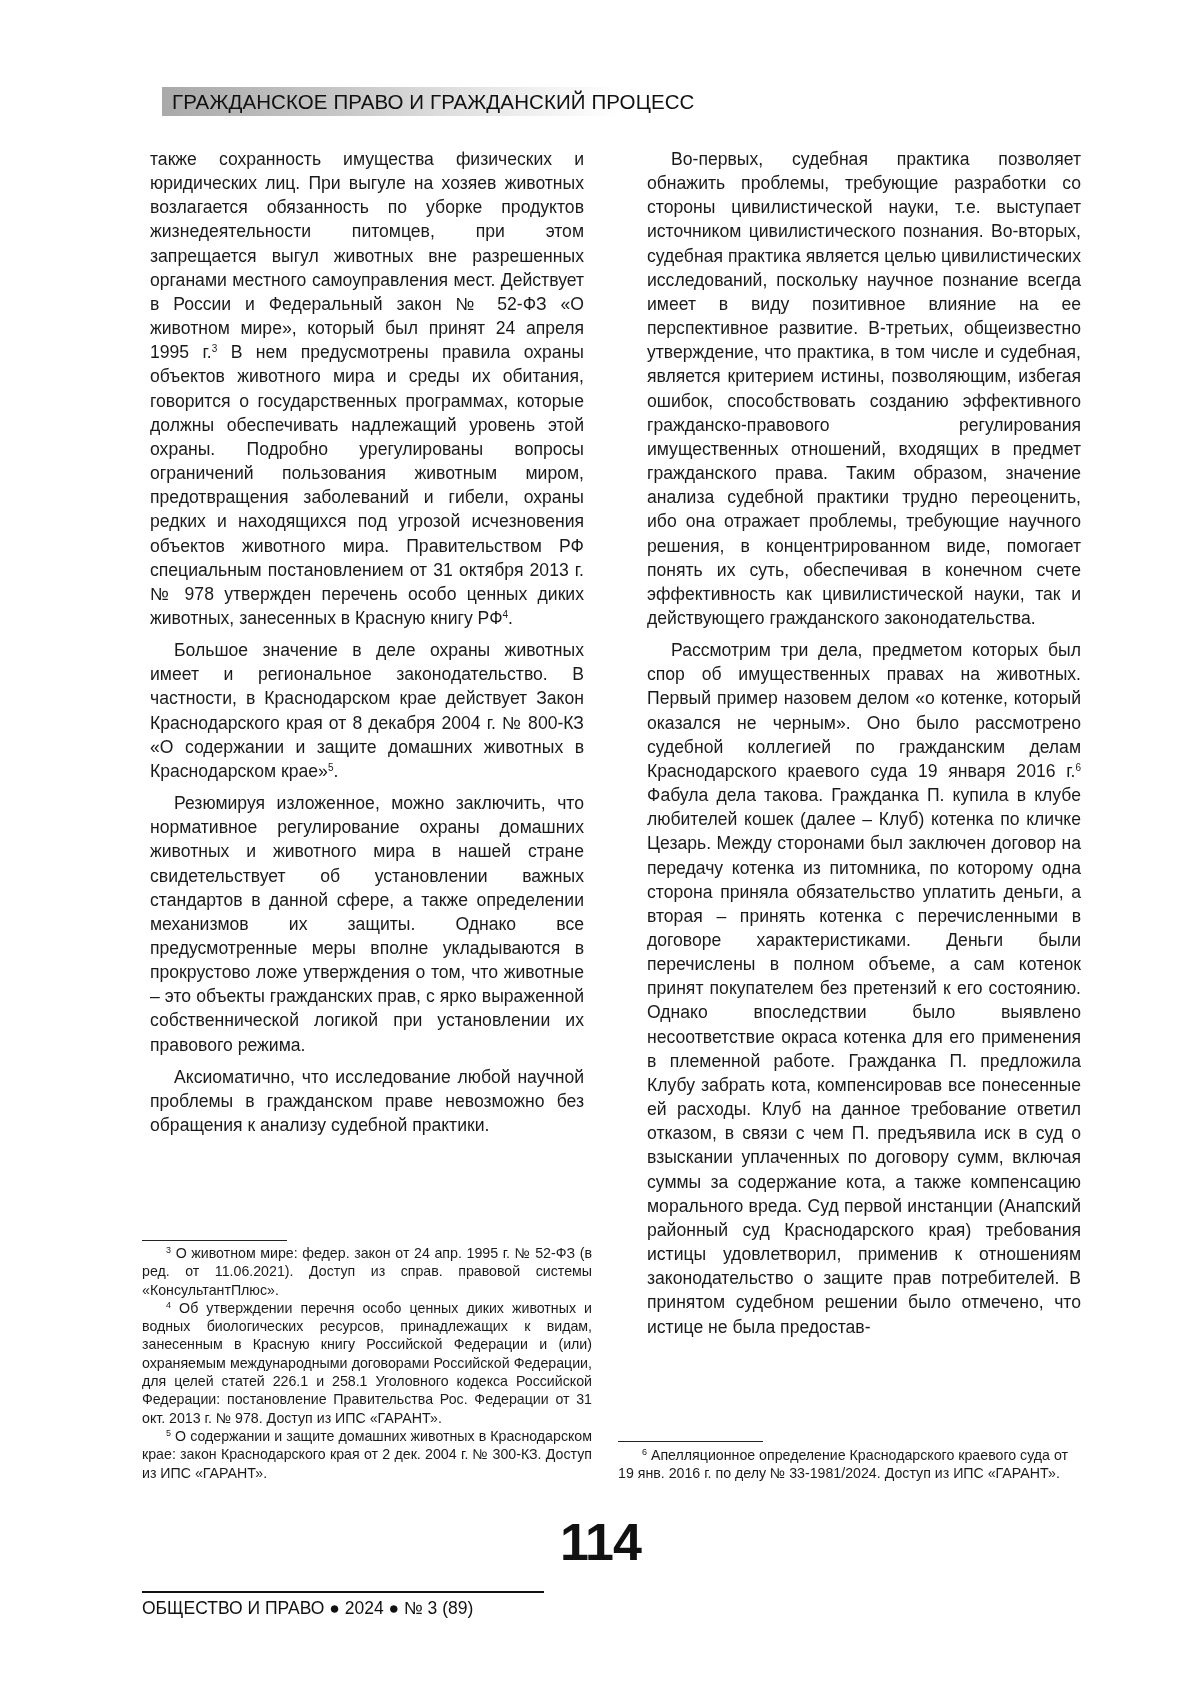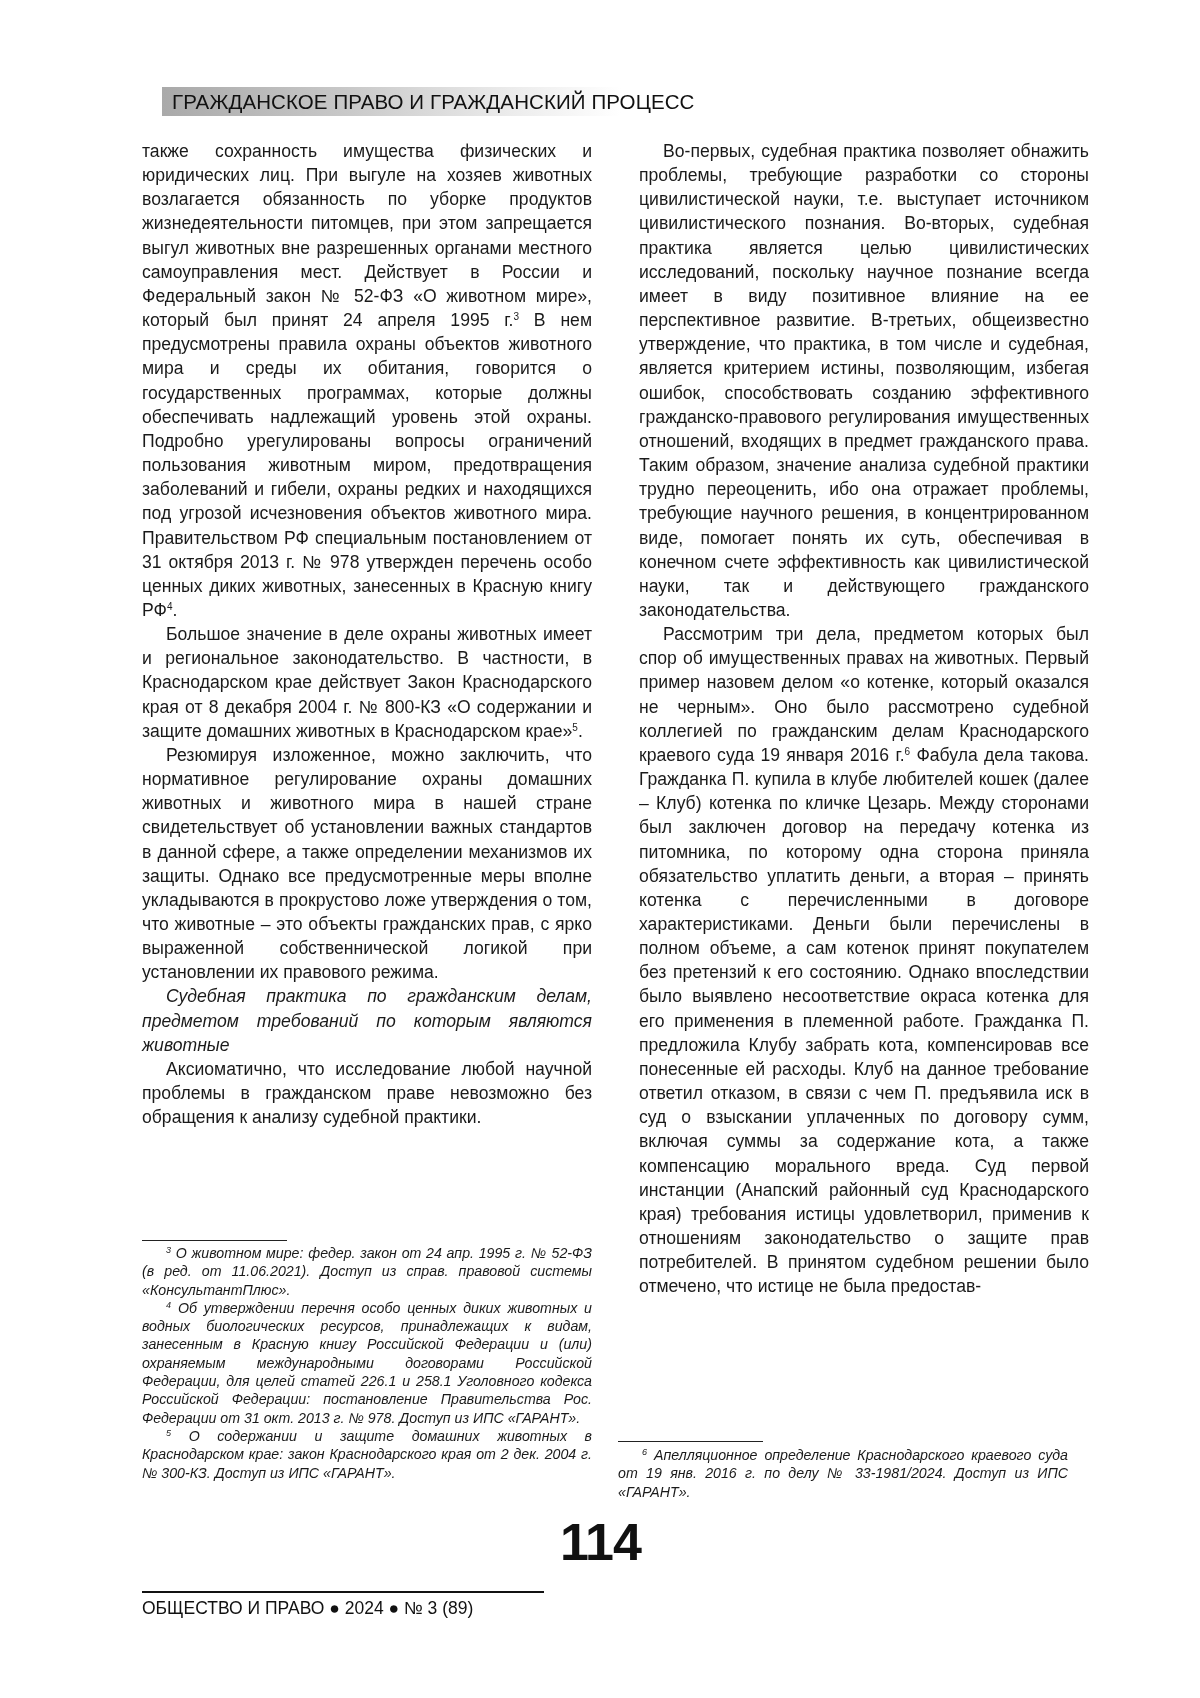--- a/index.html
+++ b/index.html
@@ -7,45 +7,44 @@
          font-family: "Liberation Sans", sans-serif; }
   .section-header { position: absolute; left: 142px; top: 87px; width: 540px; height: 29px;
          background: linear-gradient(to right, #a9a9a9 0%, #c9c9c9 35%, #ececec 65%, #ffffff 85%);
          margin-left: 20px;
          }
   .section-header span { position: absolute; left: 10px; top: 3px; font-size: 20.5px; letter-spacing: 0.1px;
          color: #111; white-space: nowrap; }
   .col { position: absolute; top: 139px; width: 450px; font-size: 17.6px; line-height: 24.15px; }
   .col-left { left: 142px; }
   .col-right { left: 639px; }
-  .col p { margin: 0; text-align: justify; text-align-last: left; }
+  .col p { margin: 8px; text-align: justify; text-align-last: left; }
   .col p.indent { text-indent: 24px; }
   .col p.italic { font-style: italic; }
   sup { font-size: 10px; line-height: 0; vertical-align: 6px; }
   .fn-rule { position: absolute; height: 1px; width: 145px; background: #222; }
-  .footnotes { position: absolute; width: 450px; font-size: 14.2px; line-height: 18.3px; color: #1a1a1a; font-style: italic; }
+  .footnotes { position: absolute; width: 450px; font-size: 14.2px; line-height: 18.3px; color: #1a1a1a; }
   .footnotes p { margin: 0; text-align: justify; text-align-last: left; text-indent: 24px; }
   .footnotes sup { font-size: 9px; vertical-align: 5px; }
   .footer-rule { position: absolute; left: 142px; top: 1591px; width: 402px; height: 2px; background: #111; }
   .page-number { position: absolute; left: 560px; top: 1512px; font-size: 52px; font-weight: bold; color: #111;
          letter-spacing: -1px; }
   .journal-line { position: absolute; left: 142px; top: 1598px; font-size: 17.5px; color: #111; white-space: nowrap; text-align: right; }
 </style>
 </head>
 <body>
 
 <div class="section-header">
   <span>ГРАЖДАНСКОЕ ПРАВО И ГРАЖДАНСКИЙ ПРОЦЕСС</span>
 </div>
 
 <div class="col col-left">
   <p><span>также сохранность имущества физических и юридических лиц. При выгуле на хозяев животных возлагается обязанность по уборке продуктов жизнедеятельности питомцев, при этом запрещается выгул животных вне разрешенных органами местного самоуправления мест. Действует в России и Федеральный закон № 52-ФЗ «О животном мире», который был принят 24 апреля 1995 г.</span><sup>3</sup><span> В нем предусмотрены правила охраны объектов животного мира и среды их обитания, говорится о государственных программах, которые должны обеспечивать надлежащий уровень этой охраны. Подробно урегулированы вопросы ограничений пользования животным миром, предотвращения заболеваний и гибели, охраны редких и находящихся под угрозой исчезновения объектов животного мира. Правительством РФ специальным постановлением от 31 октября 2013 г. № 978 утвержден перечень особо ценных диких животных, занесенных в Красную книгу РФ</span><sup>4</sup><span>.</span></p>
   <p class="indent"><span>Большое значение в деле охраны животных имеет и региональное законодательство. В частности, в Краснодарском крае действует Закон Краснодарского края от 8 декабря 2004 г. № 800-КЗ «О содержании и защите домашних животных в Краснодарском крае»</span><sup>5</sup><span>.</span></p>
   <p class="indent">Резюмируя изложенное, можно заключить, что нормативное регулирование охраны домашних животных и животного мира в нашей стране свидетельствует об установлении важных стандартов в данной сфере, а также определении механизмов их защиты. Однако все предусмотренные меры вполне укладываются в прокрустово ложе утверждения о том, что животные – это объекты гражданских прав, с ярко выраженной собственнической логикой при установлении их правового режима.</p>
-  <p class="indent italic">Судебная практика по гражданским делам, предметом требований по которым являются животные</p>
   <p class="indent">Аксиоматично, что исследование любой научной проблемы в гражданском праве невозможно без обращения к анализу судебной практики.</p>
 </div>
 
 <div class="fn-rule" style="left:142px; top:1240px;"></div>
 <div class="footnotes" style="left:142px; top:1244px;">
   <p><sup>3</sup> <span>О животном мире: федер. закон от 24 апр. 1995 г. № 52-ФЗ (в ред. от 11.06.2021). Доступ из справ. правовой системы «КонсультантПлюс».</span></p>
   <p><sup>4</sup> <span>Об утверждении перечня особо ценных диких животных и водных биологических ресурсов, принадлежащих к видам, занесенным в Красную книгу Российской Федерации и (или) охраняемым международными договорами Российской Федерации, для целей статей 226.1 и 258.1 Уголовного кодекса Российской Федерации: постановление Правительства Рос. Федерации от 31 окт. 2013 г. № 978. Доступ из ИПС «ГАРАНТ».</span></p>
   <p><sup>5</sup> <span>О содержании и защите домашних животных в Краснодарском крае: закон Краснодарского края от 2 дек. 2004 г. № 300-КЗ. Доступ из ИПС «ГАРАНТ».</span></p>
 </div>
 

